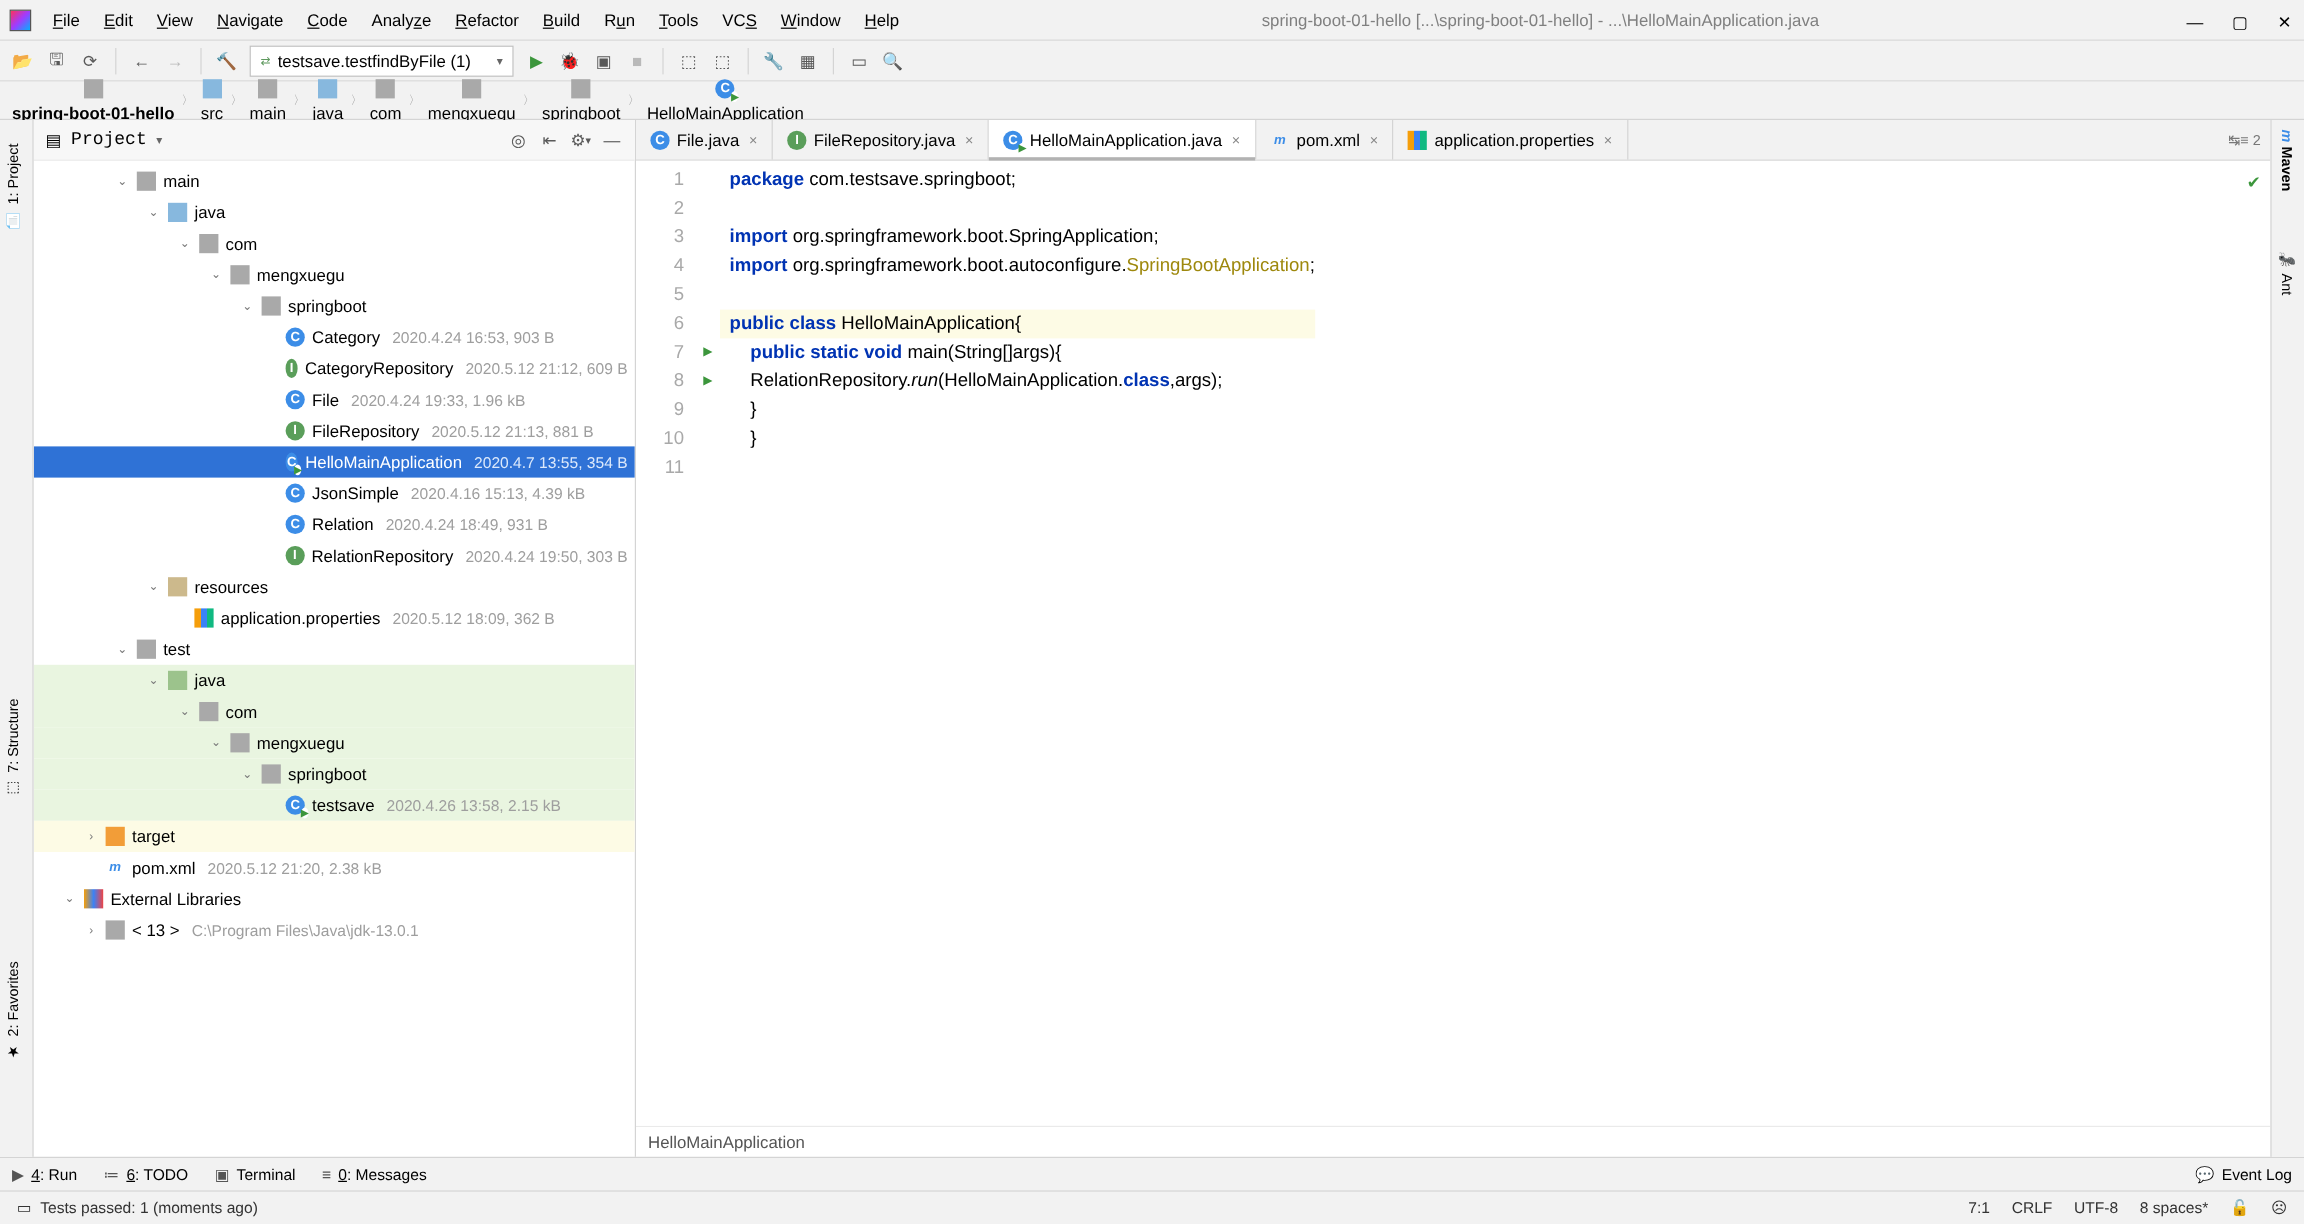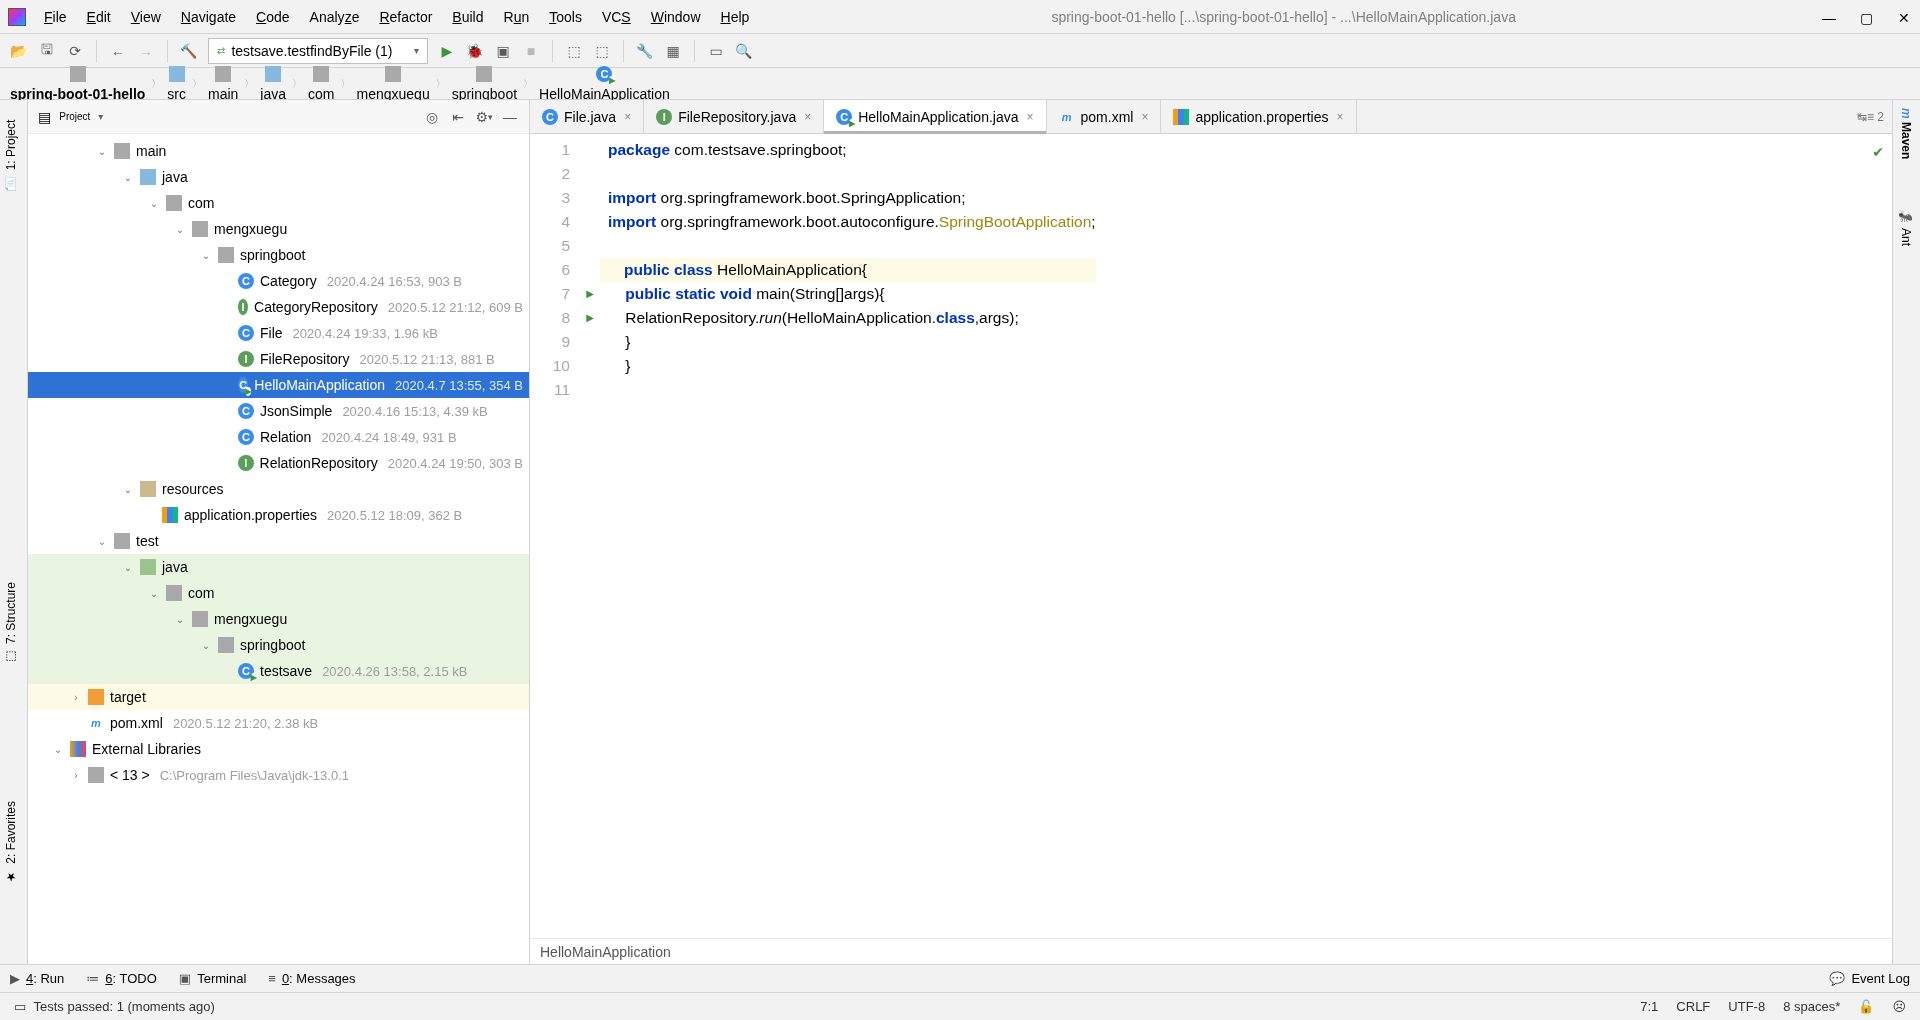--- a/index.html
+++ b/index.html
@@ -44,21 +44,21 @@
 
 .main { display:flex; height:calc(100% - 34px - 34px - 32px - 28px - 28px);}
 .left-gutter{ width:28px; background:#f2f2f2; border-right:1px solid #d4d4d4; position:relative;}
 .gutter-tab{ position:absolute; writing-mode:vertical-rl; transform:rotate(180deg); font-size:12px; left:4px; white-space:nowrap; display:flex; align-items:center; gap:6px;}
 .right-gutter{ width:28px; background:#f2f2f2; border-left:1px solid #d4d4d4; position:relative;}
 .rgut{ position:absolute; writing-mode:vertical-rl; font-size:12px; left:6px;}
 
 
 .project{ width:502px; display:flex; flex-direction:column; border-right:1px solid #d4d4d4;}
 .proj-header{ height:34px; display:flex; align-items:center; padding:0 10px; gap:8px; background:#f7f7f7; border-bottom:1px solid #ececec;}
-.proj-header .label{ font-weight:400; font-size:10px;}
+.proj-header .label{ font-weight:400; font-size:15px;font-family:Liberation Mono, monospace;}
 .proj-header .caret{ font-size:10px; color:#666;}
 .proj-header .spacer{flex:1;}
 .tree{ flex:1; overflow:auto; font-size:14px; padding-top:4px;}
 .node{ display:flex; align-items:center; height:26px; padding-right:6px; gap:6px; white-space:nowrap;}
 .node .arrow{ width:12px; font-size:10px; color:#7a7a7a; text-align:center;}
 .node .meta{ color:#9e9e9e; font-size:13px; margin-left:4px;}
 .node.sel{ background:#2f72d6; color:#fff;}
 .node.sel .meta{ color:#dce9fb;}
 .node.greenbg{ background:#e9f5e0;}
 .node.yellowbg{ background:#fdfbe5;}
@@ -72,21 +72,21 @@
 .tab.active::after{content:""; position:absolute; left:0; right:0; bottom:-1px; height:3px; background:#b2b2b2;}
 .tabs .end{ flex:1; display:flex; align-items:center; justify-content:flex-end; padding:0 8px; gap:8px; color:#777; font-size:12px;}
 .code-wrap{ flex:1; display:flex; font-family:Consolas,monospace; font-size:15.5px; line-height:24px; background:#fff; position:relative;}
 .lnums{ width:50px; text-align:right; color:#a9a9a9; padding:4px 10px 0 0; background:#fff;}
 .gutter2{ width:20px; background:#fff; padding-top:4px;}
 .gutter2 .rp{ color:#3c963c; font-size:10px; height:24px; display:flex; align-items:center; justify-content:center;}
 .code{ padding:4px 0 0 8px;}
 .kw{ color:#0033b3; font-weight:bold;}
 .ann{ color:#9e880d;}
 .fn-it{ font-style:italic;}
-.hl-line{ background:#fdfbe5; display:block; margin-left:-8px; padding-left:24px;}
+.hl-line{ background:#fdfbe5; display:block; margin-left:-8px; padding-left:8px;}
 .lightbulb{ display:inline-block; width:14px; height:14px; background:#f5c518; border-radius:50% 50% 50% 0; vertical-align:middle; margin:0 1px 2px -1px;}
 .check{ position:absolute; top:6px; right:8px; color:#3c963c; font-size:14px;}
 .editor-status{ height:26px; border-top:1px solid #e5e5e5; display:flex; align-items:center; padding:0 10px; color:#555;}
 
 
 .bottom-tools{ height:28px; background:#f2f2f2; border-top:1px solid #d4d4d4; display:flex; align-items:center; padding:0 10px; gap:22px;}
 .bt-item{ display:flex; align-items:center; gap:6px; font-size:13px;}
 .bt-item .ic{ color:#555;}
 .bt-spacer{flex:1;}
 .statusbar{ height:28px; background:#f2f2f2; border-top:1px solid #d4d4d4; display:flex; align-items:center; padding:0 14px; font-size:13px; color:#333;}

